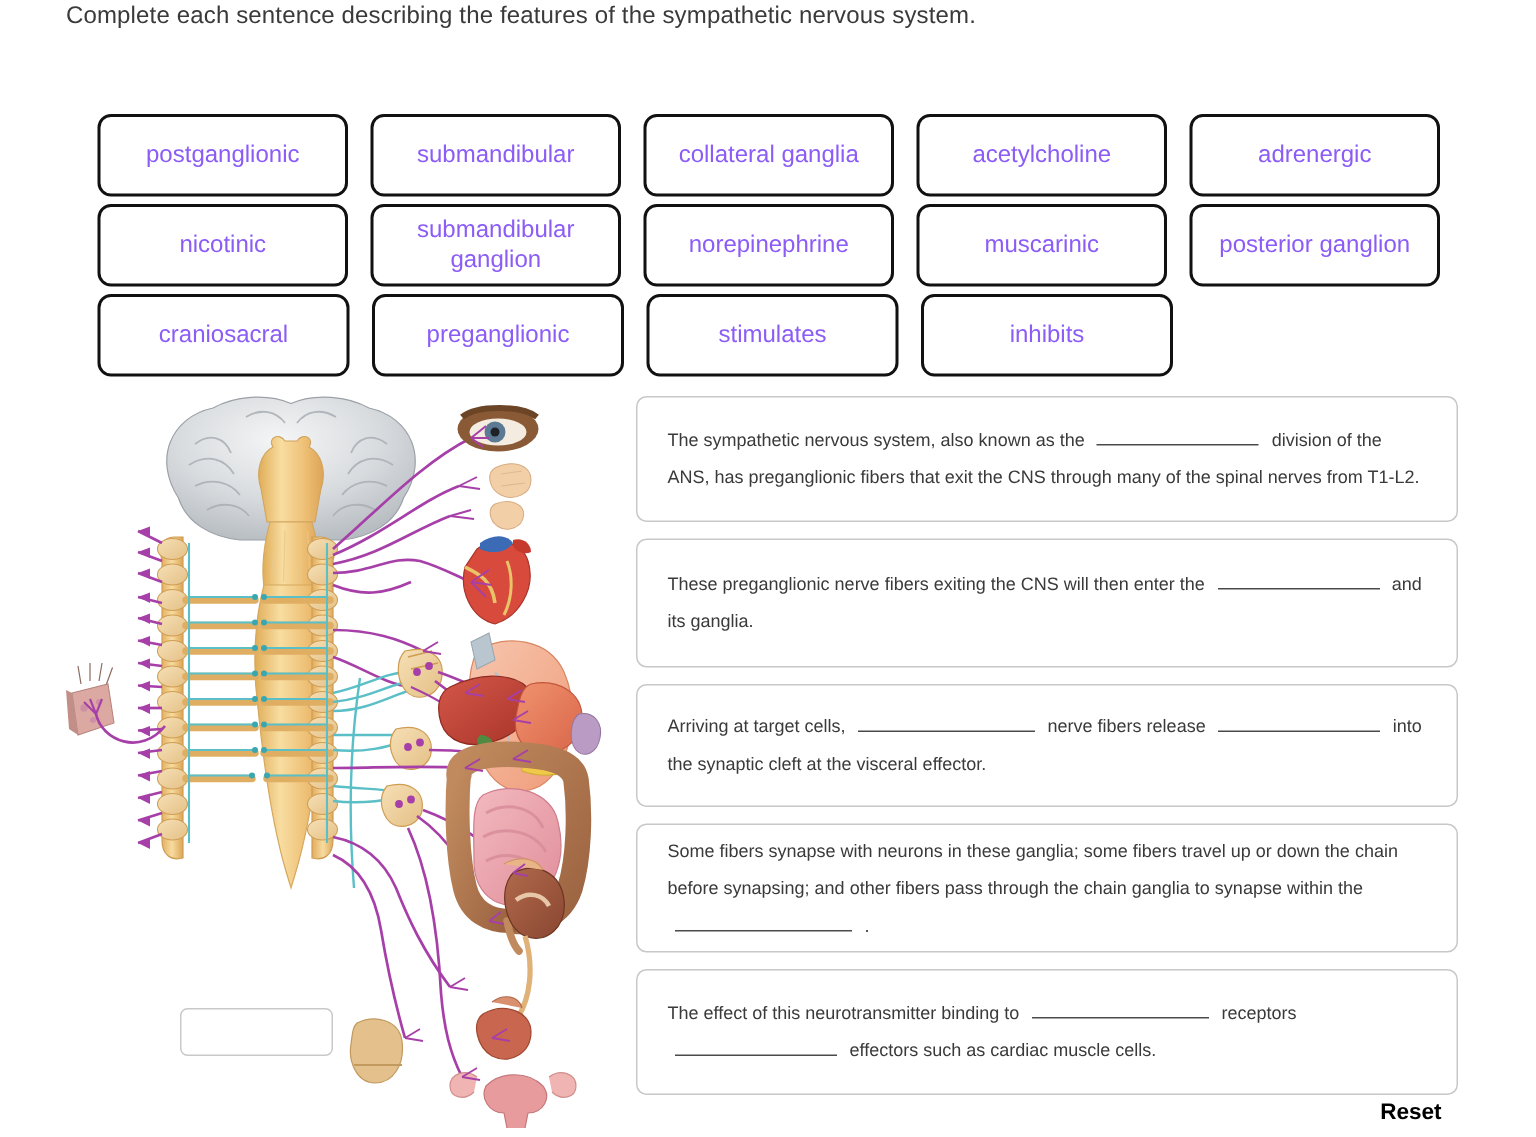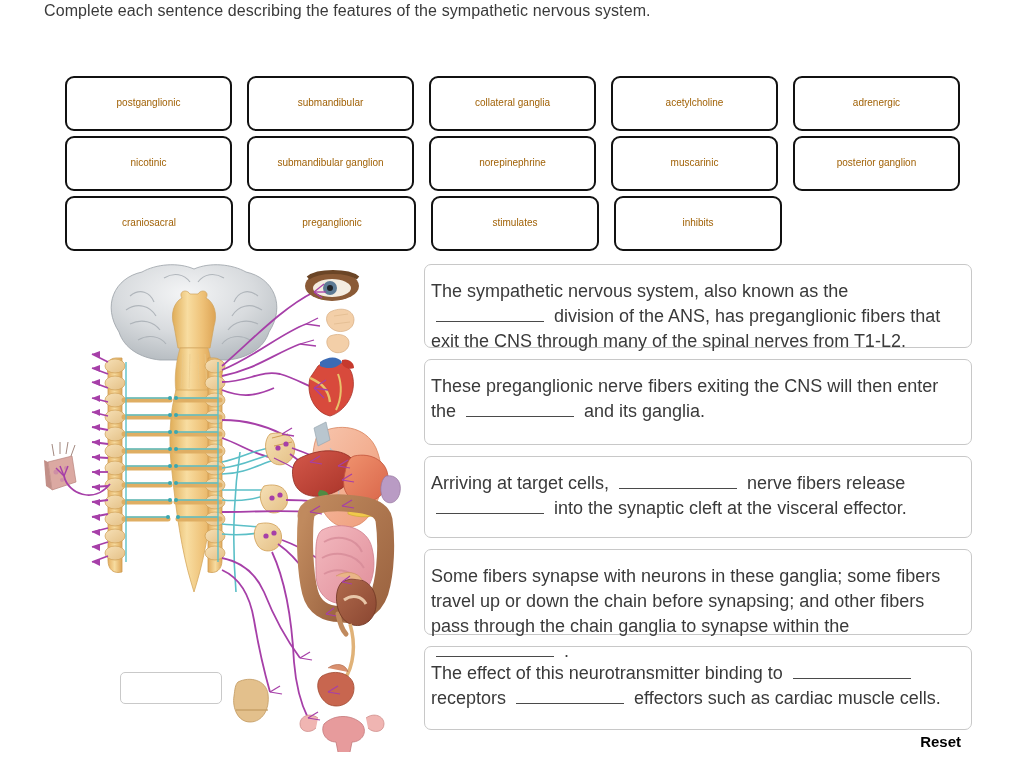--- a/index.html
+++ b/index.html
@@ -42,22 +42,22 @@
   .bank-tile {
     width: 168px;
     min-height: 55px;
     border: 2px solid #111111;
     border-radius: 9px;
     background: #ffffff;
     display: flex;
     align-items: center;
     justify-content: center;
     text-align: center;
-    font-size: 10px;
-    color: #a16207;
+    font-size: 16px;
+    color: #8b5cf6;
     box-sizing: border-box;
     padding: 4px 6px;
     line-height: 1.25;
     cursor: pointer;
     user-select: none;
   }
 
   
   #figure-panel {
     position: absolute;
@@ -85,27 +85,27 @@
     position: absolute;
     left: 424px;
     top: 264px;
     width: 548px;
   }
   .sentence-box {
     border: 1.6px solid #c8c8c8;
     border-radius: 7px;
     background: #ffffff;
     box-sizing: border-box;
-    padding: 14px 6px;
+    padding: 14px 20px;
     margin-bottom: 11px;
-    font-size: 18px;
+    font-size: 12px;
     line-height: 25px;
     color: #3a3a3a;
     display: flex;
-    align-items: flex-start;
+    align-items: center;
   }
   .sentence-box .sentence-text { width: 100%; }
   .box-1 { height: 84px; }
   .box-2 { height: 86px; }
   .box-3 { height: 86px; }
   .box-4 { height: 82px; }
   .box-5 { height: 84px; }
 
   .blank {
     display: inline-block;

